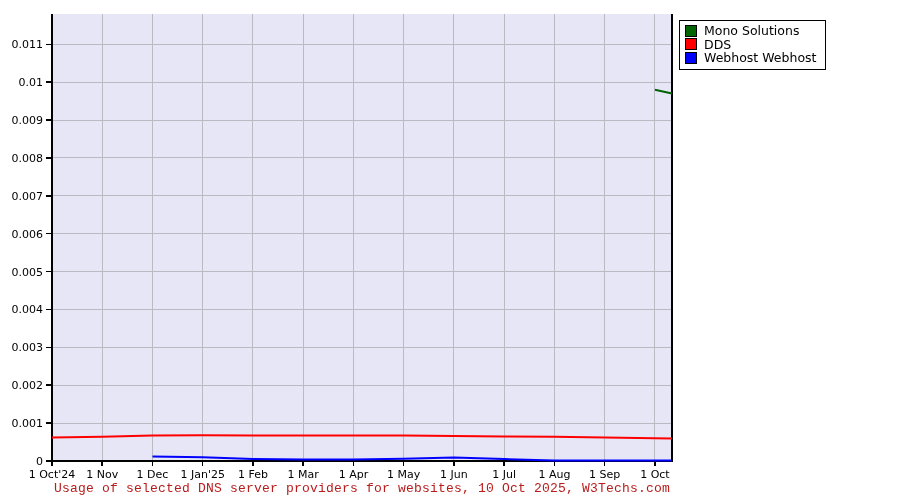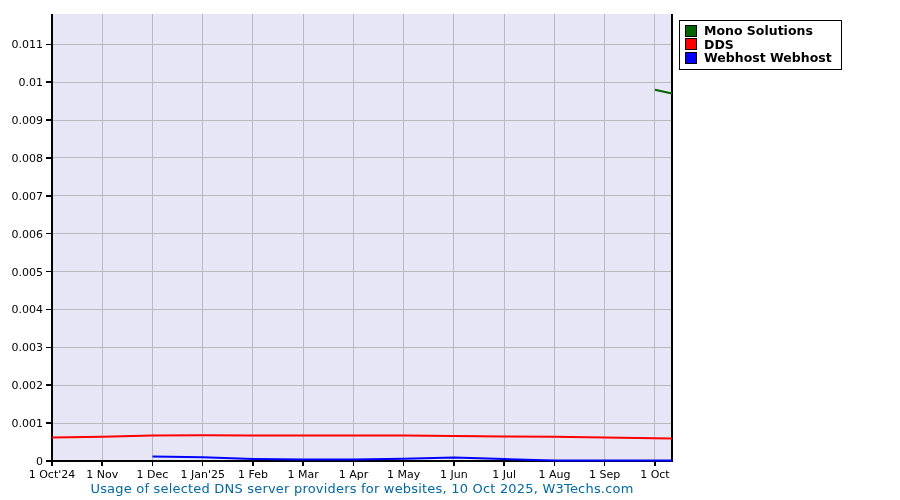--- a/index.html
+++ b/index.html
@@ -24,43 +24,43 @@
     position: absolute;
     left: 679px;
     top: 20px;
     background: #ffffff;
     border: 1px solid #000000;
     padding: 3px 9px 4px 5px;
     font-size: 12.5px;
     line-height: 13.5px;
     color: #000000;
     white-space: nowrap;
-    font-weight: bold;
   }
   .legend-item {
     display: flex;
     align-items: center;
   }
   .legend-swatch {
     display: inline-block;
     width: 10px;
     height: 10px;
     border: 1px solid #000000;
     margin-right: 7px;
     flex: 0 0 auto;
   }
   #caption {
     position: absolute;
     left: 52px;
     top: 481px;
     width: 620px;
     text-align: center;
     font-size: 13px;
-    color: #0369a1;
+    color: #b91c1c;
     letter-spacing: 0.2px;
+    font-family: Liberation Mono, monospace;
   }
   .tick-label {
     font-size: 11px;
     fill: #000000;
   }
 </style>
 </head>
 <body>
 
 <div id="screen">

